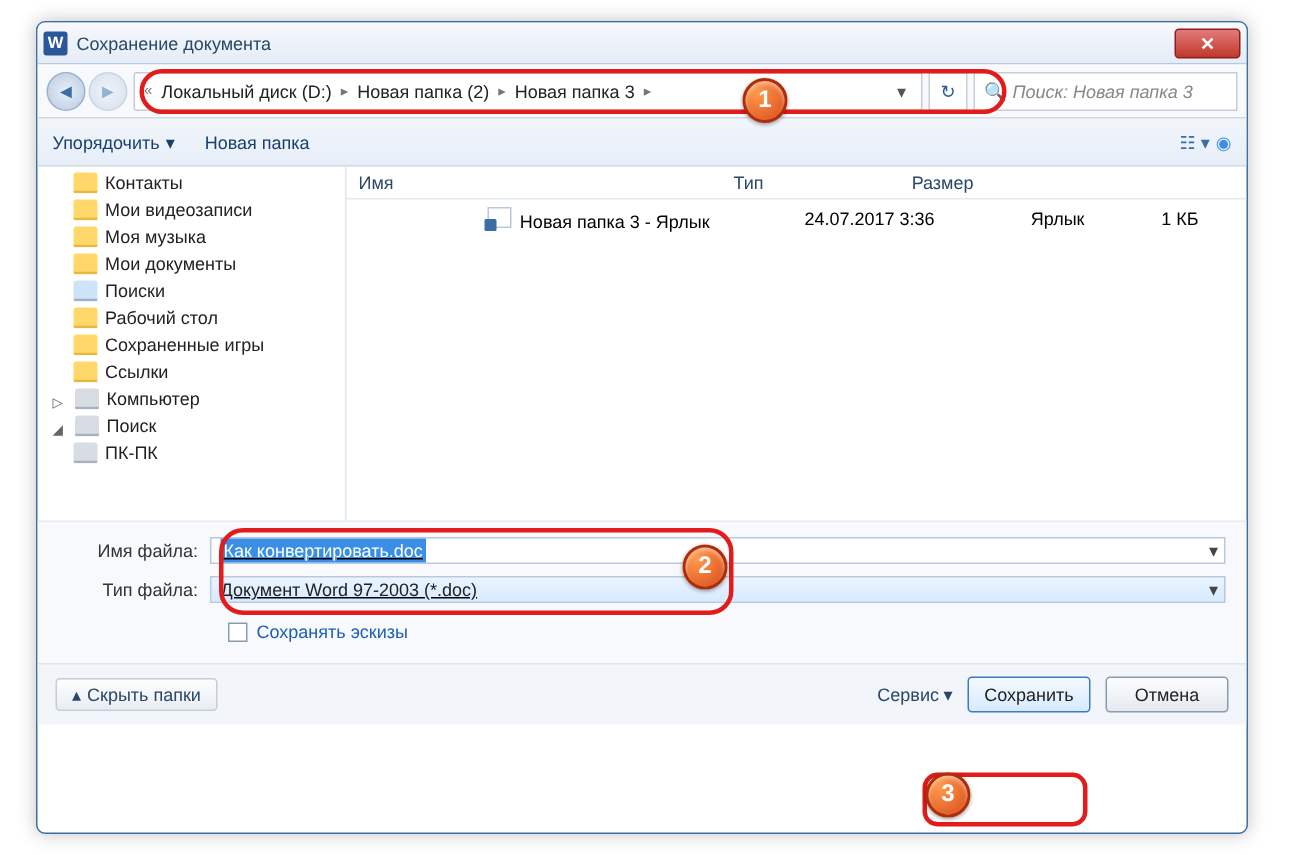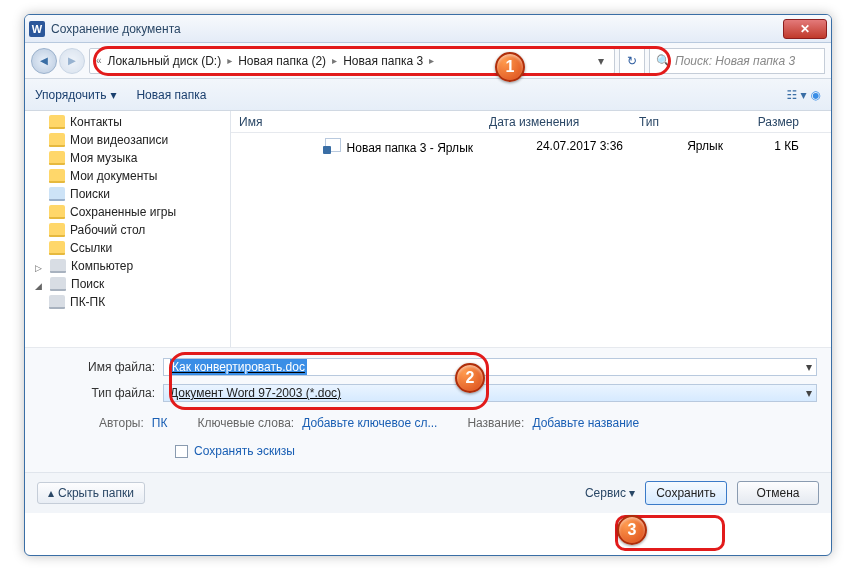--- a/index.html
+++ b/index.html
@@ -39,21 +39,21 @@
 .filelist .hdr { display: flex; height: 22px; border-bottom: 1px solid #e6e9ee; align-items: center; color: #2a4766; }
 .filelist .hdr > div { padding: 0 8px; }
 .col-name { width: 250px; }
 .col-date { width: 150px; }
 .col-type { width: 100px; }
 .col-size { width: 76px; text-align: right; }
 .filelist .row { display: flex; align-items: center; height: 22px; padding-top: 4px; }
 .filelist .row > div { padding: 0 8px; text-align: right; }
 .filelist .row .fico-sh { width: 16px; height: 14px; background: #fff; border: 1px solid #b8c9de; display: inline-block; margin-right: 6px; position: relative; }
 .filelist .row .fico-sh::after { content: ""; position: absolute; left: -3px; bottom: -3px; width: 8px; height: 8px; background: #3a6ea5; border-radius: 1px; }
-.bottom { padding: 10px 14px 6px 24px; border-top: 1px solid #e6e9ee; background: #f7f9fc; }
+.bottom { padding: 10px 14px 6px 1px; border-top: 1px solid #e6e9ee; background: #f7f9fc; }
 .field-row { display: flex; align-items: center; margin-bottom: 8px; position: relative; }
 .field-row .lbl { width: 114px; text-align: right; padding-right: 8px; color: #333; }
 .field-row .inp { flex: 1; height: 18px; border: 1px solid #b8c9de; background: #fff; padding: 0 6px; display: flex; align-items: center; position: relative; text-decoration: underline; }
 .field-row .inp .sel { background: #3a8ee6; color: #fff; padding: 1px 2px; }
 .field-row .inp .plain { color: #222; }
 .field-row .inp .dd { position: absolute; right: 4px; color: #444; }
 .field-row .inp.filetype { background: linear-gradient(#eaf4ff,#d6eaff); }
 .field-highlight { position: absolute; left: 120px; right: 328px; top: -6px; height: 58px; border: 3px solid #e21b1b; border-radius: 16px; pointer-events: none; }
 .meta-row { display: flex; align-items: center; gap: 30px; padding: 6px 0 10px 50px; color: #666; }
 .meta-row .mk { color: #666; margin-right: 4px; }
@@ -146,25 +146,25 @@
       <div class="item">
           <span class="fico"></span>
           <span>Мои документы</span>
         </div>
       <div class="item">
           <span class="fico search"></span>
           <span>Поиски</span>
         </div>
       <div class="item">
           <span class="fico"></span>
+          <span>Рабочий стол</span>
+        </div>
+      <div class="item">
+          <span class="fico"></span>
           <span>Сохраненные игры</span>
-        </div>
-      <div class="item">
-          <span class="fico"></span>
-          <span>Рабочий стол</span>
         </div>
       <div class="item">
           <span class="fico"></span>
           <span>Ссылки</span>
         </div>
       <div class="item root">
           <span class="exp">▷</span>
           <span class="fico comp"></span>
           <span>Компьютер</span>
         </div>
@@ -174,21 +174,20 @@
           <span>Поиск</span>
         </div>
       <div class="item">
           <span class="fico comp"></span>
           <span>ПК-ПК</span>
         </div>
     </div>
     <div class="filelist">
       <div class="hdr">
         <div class="col-name">Имя</div>
-        <div class="col-date">Дата изменения</div>
         <div class="col-type">Тип</div>
         <div class="col-size">Размер</div>
       </div>
       <div class="row">
         <div class="col-name"><span class="fico-sh"></span><span>Новая папка 3 - Ярлык</span></div>
         <div class="col-date">24.07.2017 3:36</div>
         <div class="col-type">Ярлык</div>
         <div class="col-size">1 КБ</div>
       </div>
     </div>
@@ -205,34 +204,20 @@
       </div>
       <div class="field-row">
         <div class="lbl">Тип файла:</div>
         <div class="inp filetype">
           <span class="plain">Документ Word 97-2003 (*.doc)</span>
           <span class="dd">▾</span>
         </div>
       </div>
       <div class="field-highlight"></div>
     </div>
-    <div class="meta-row">
-      <div class="group">
-          <span class="mk">Авторы:</span>
-          <span class="mv">ПК</span>
-        </div>
-      <div class="group">
-          <span class="mk">Ключевые слова:</span>
-          <span class="mv">Добавьте ключевое сл...</span>
-        </div>
-      <div class="group">
-          <span class="mk">Название:</span>
-          <span class="mv">Добавьте название</span>
-        </div>
-    </div>
     <div class="chk-row">
       <span class="chk"></span>
       <span>Сохранять эскизы</span>
     </div>
   </div>
 
   <div class="footer">
     <div class="hide">
         <span>▴</span>
         <span>Скрыть папки</span>

